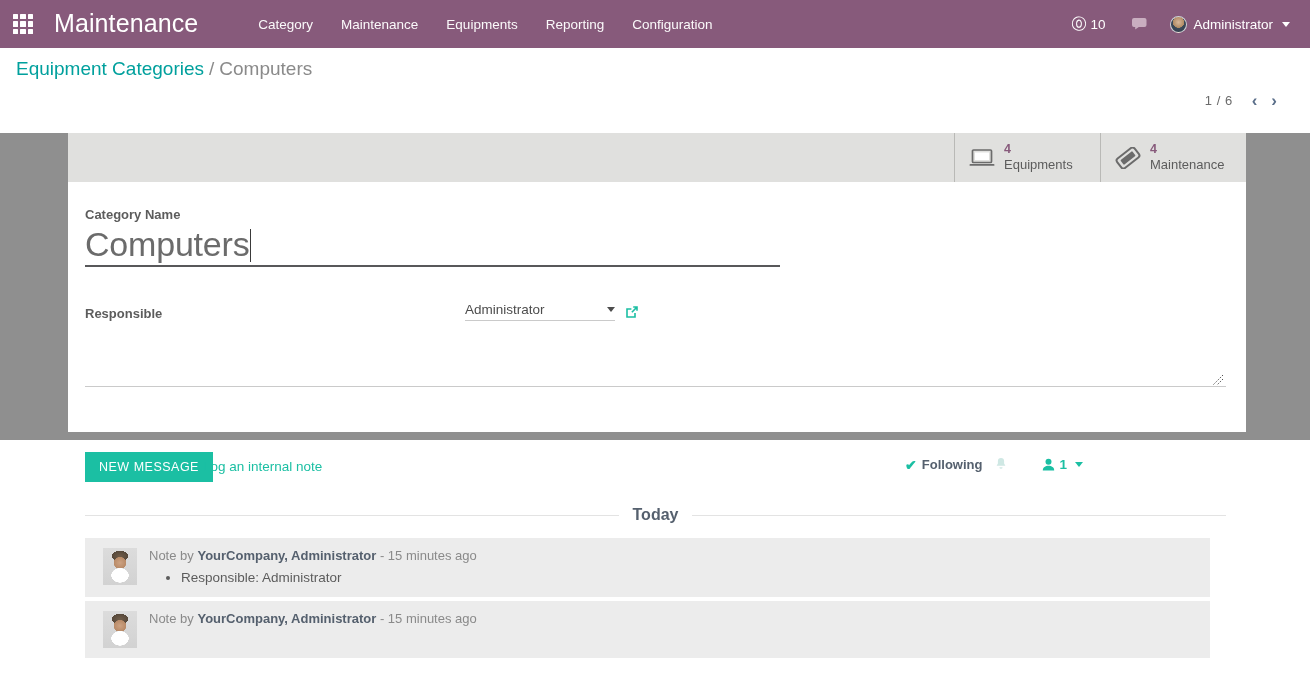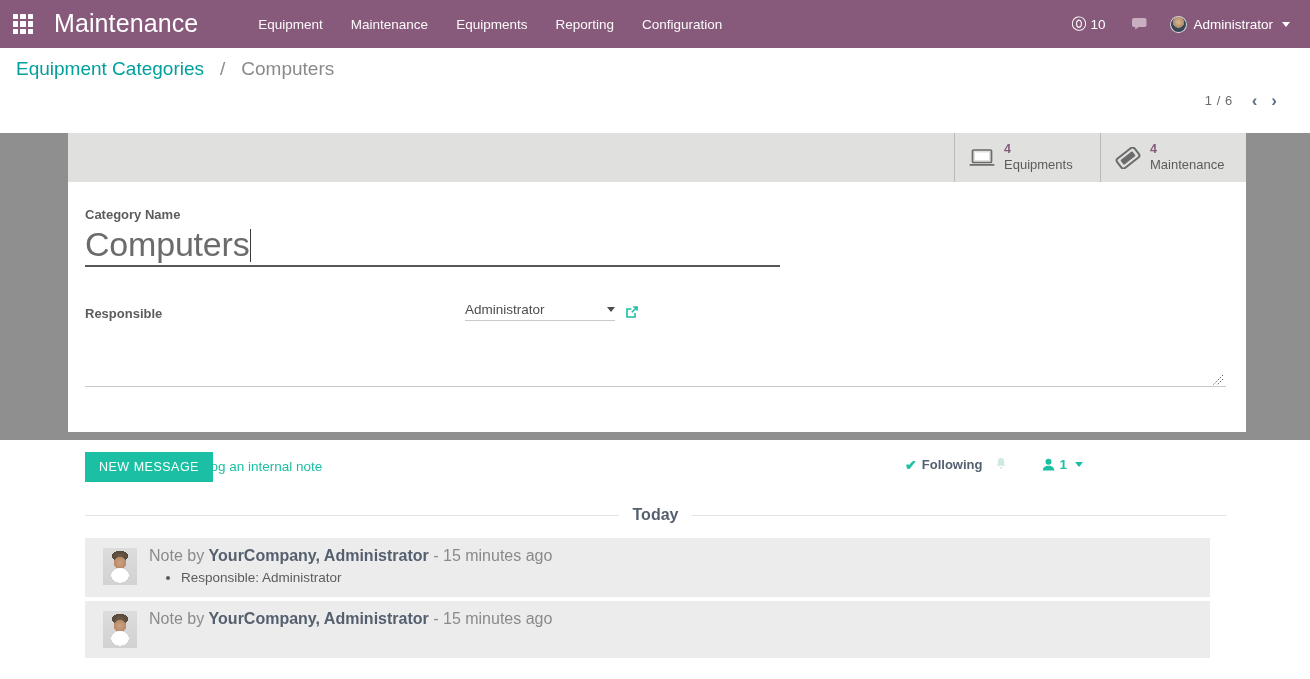--- a/index.html
+++ b/index.html
@@ -63,21 +63,21 @@
     margin-left: 3px;
   }
 
   
   .control-panel {
     position: absolute; left: 0; top: 48px; width: 1310px; height: 85px;
     background: #ffffff;
   }
   .breadcrumb {
     position: absolute; left: 16px; top: 10px;
-    font-size: 19px; display: flex; align-items: baseline; gap: 16px;
+    font-size: 19px; display: flex; align-items: baseline; gap: 5px;
   }
   .breadcrumb .bc-link { color: #00A09D; cursor: pointer; }
   .breadcrumb .bc-sep { color: #8a8a8a; }
   .breadcrumb .bc-active { color: #8a8a8a; }
   .btn-row { position: absolute; left: 16px; top: 42px; display: flex; align-items: center; }
   .btn-save {
     background: #1BBFA3; color: #ffffff; border: none;
     font-size: 12.5px; letter-spacing: 0.5px; padding: 7px 14px;
     font-family: "Liberation Sans", sans-serif; cursor: pointer;
   }
@@ -223,21 +223,21 @@
   }
   .msg-avatar {
     width: 34px; height: 37px; flex: none; margin-left: 8px; margin-top: 2px;
     background:
       radial-gradient(ellipse 42% 32% at 50% 74%, #ffffff 0%, #ffffff 60%, rgba(255,255,255,0) 62%),
       radial-gradient(ellipse 26% 22% at 50% 40%, #cda282 0%, #b88a67 70%, rgba(0,0,0,0) 72%),
       radial-gradient(ellipse 34% 20% at 50% 22%, #6f5c49 0%, #56483a 70%, rgba(0,0,0,0) 72%),
       linear-gradient(#dcdcdc, #d2d2d2);
   }
   .msg-body { flex: 1; padding-top: 1px; }
-  .msg-head { font-size: 16px; color: #8a8a8a; line-height: 18px; }
+  .msg-head { font-size: 13px; color: #8a8a8a; line-height: 18px; }
   .msg-head b { color: #55606e; }
   .msg-head .when { color: #8a8a8a; }
   .msg-content {
     font-size: 13.5px; color: #5c5c5c; margin-top: 3px; line-height: 19px;
   }
   .msg-content ul { margin: 0; padding-left: 32px; list-style: disc; }
   .msg-content ul li { color: #5c5c5c; }
 </style>
 </head>
 <body>
@@ -251,21 +251,21 @@
         <i></i>
         <i></i>
         <i></i>
         <i></i>
         <i></i>
         <i></i>
     </span>
   </div>
   <div class="brand">Maintenance</div>
   <div class="nav-menu">
-    <a href="#">Equipment</a>
+    <a href="#">Category</a>
     <a href="#">Maintenance</a>
     <a href="#">Equipments</a>
     <a href="#">Reporting</a>
     <a href="#">Configuration</a>
   </div>
   <div class="nav-right">
     <div class="nav-mention">
       <span class="at">⓪</span>
       <span>10</span>
     </div>

